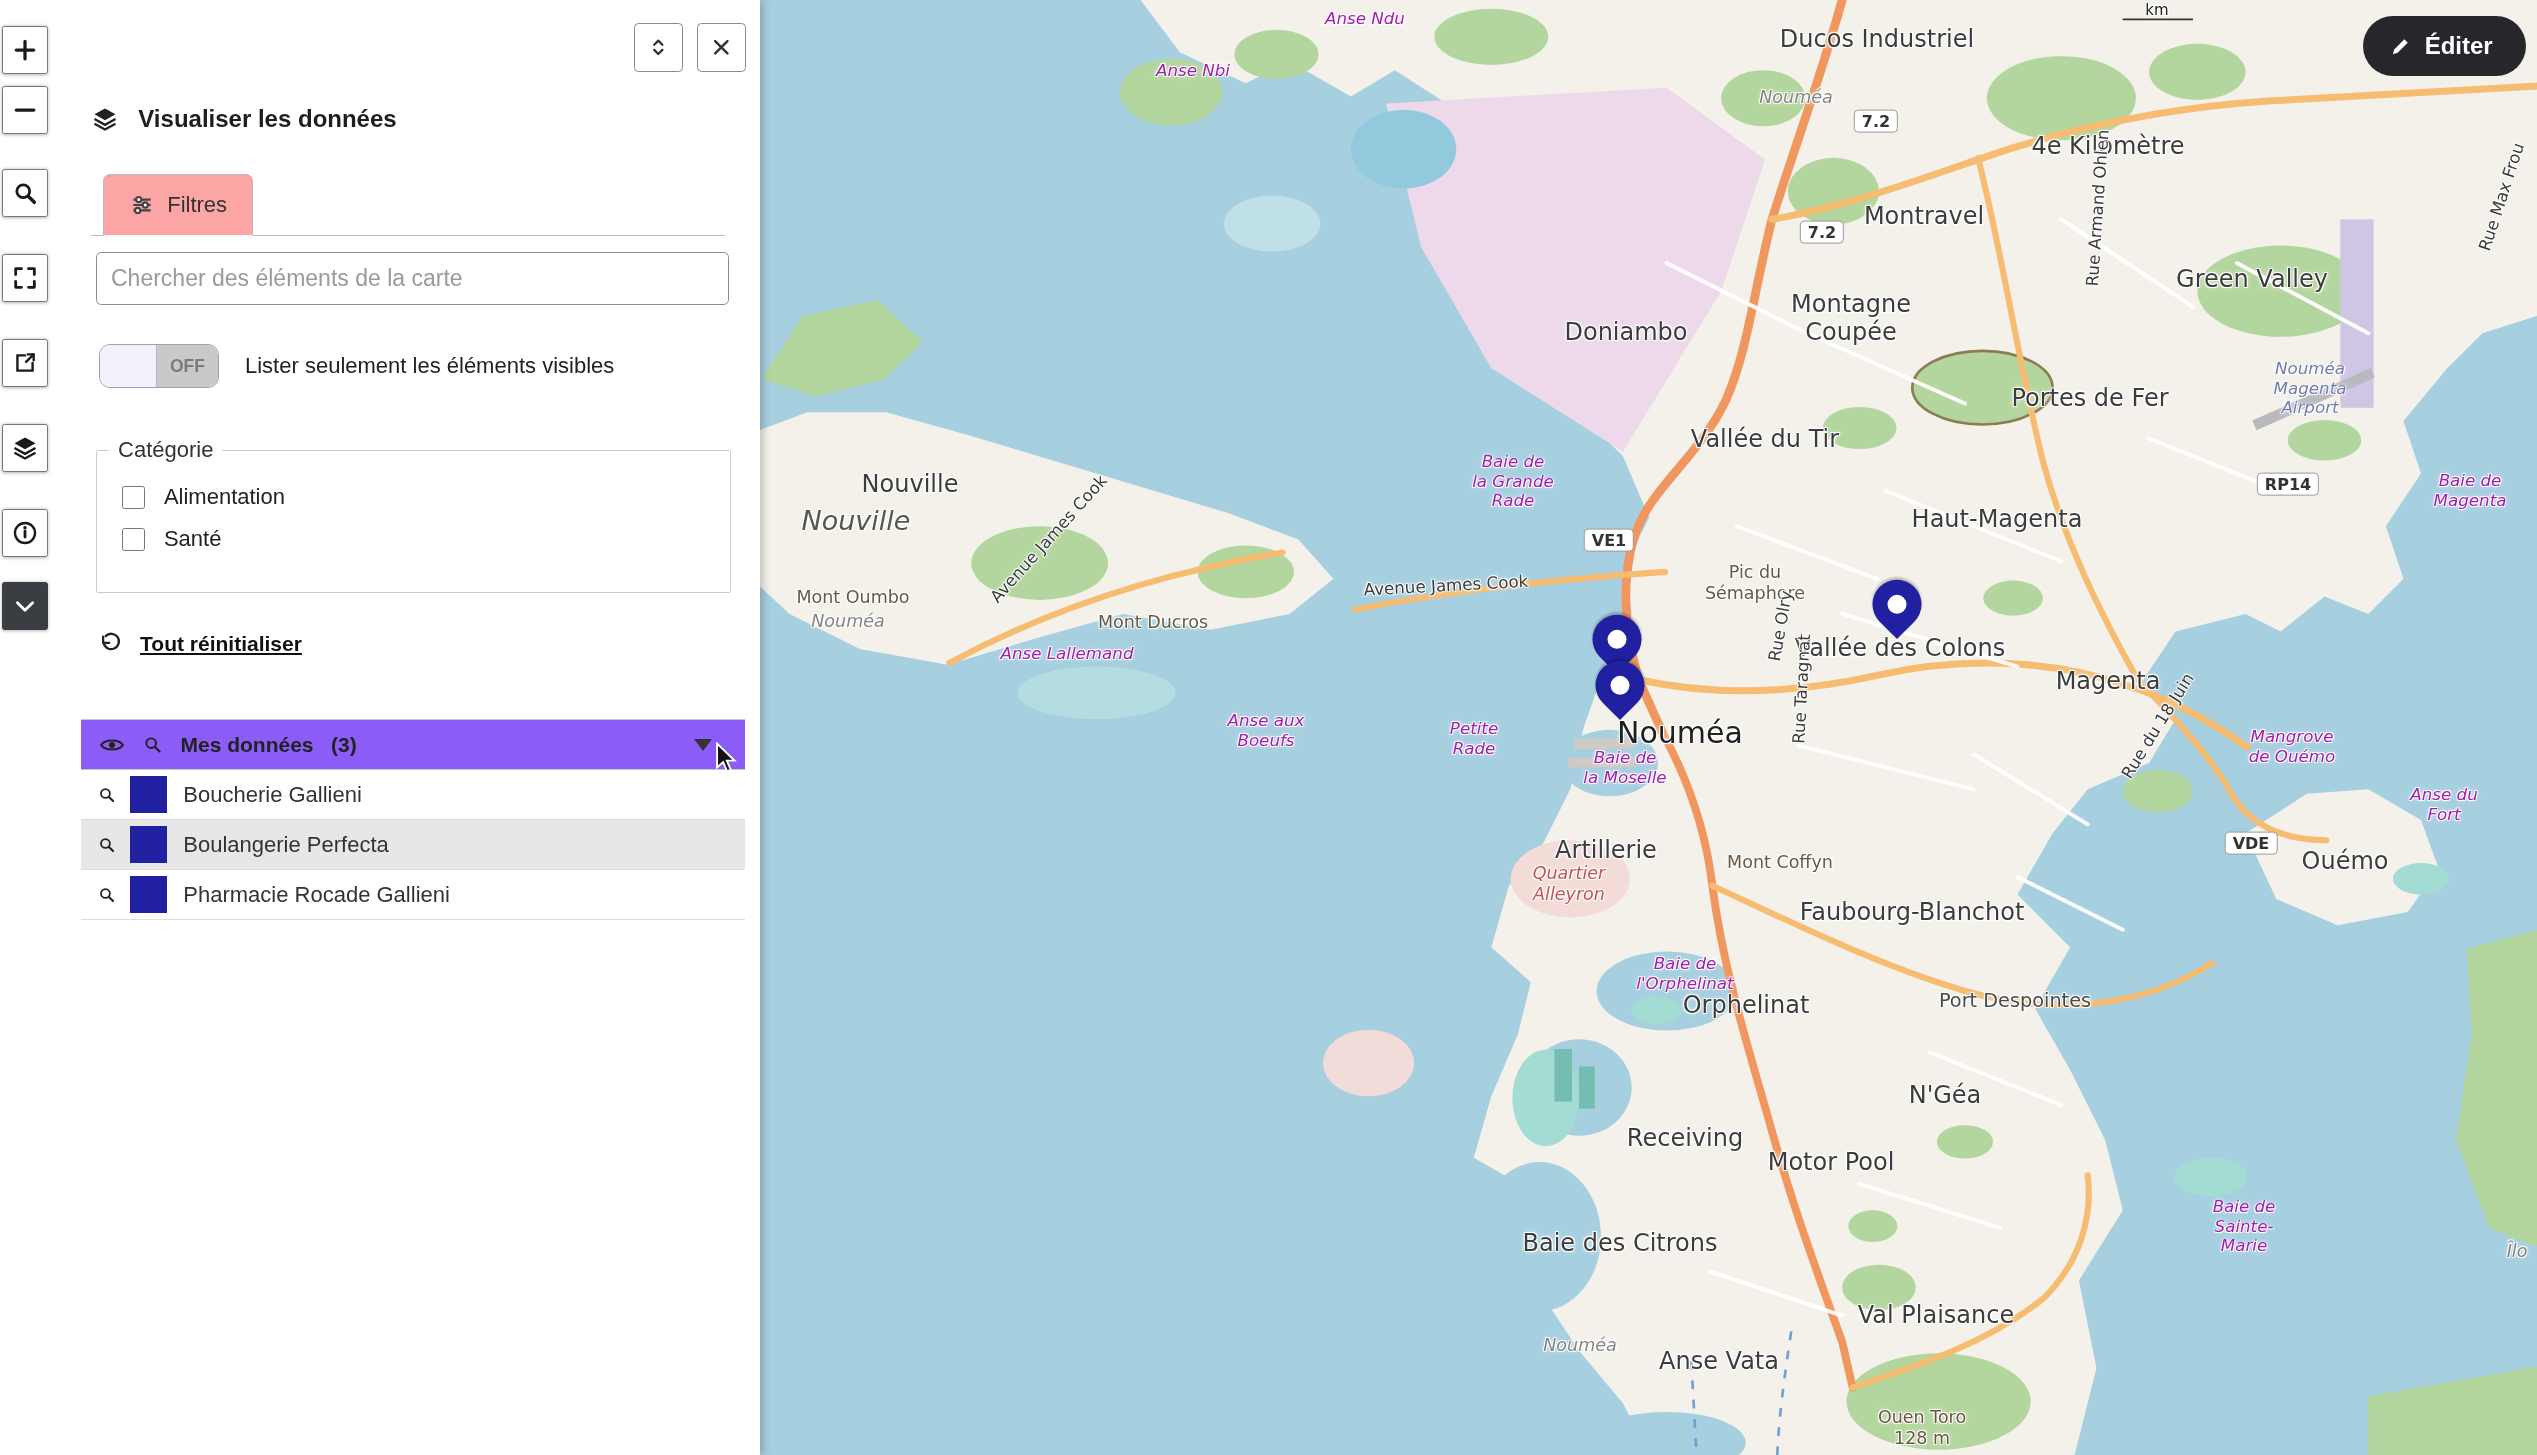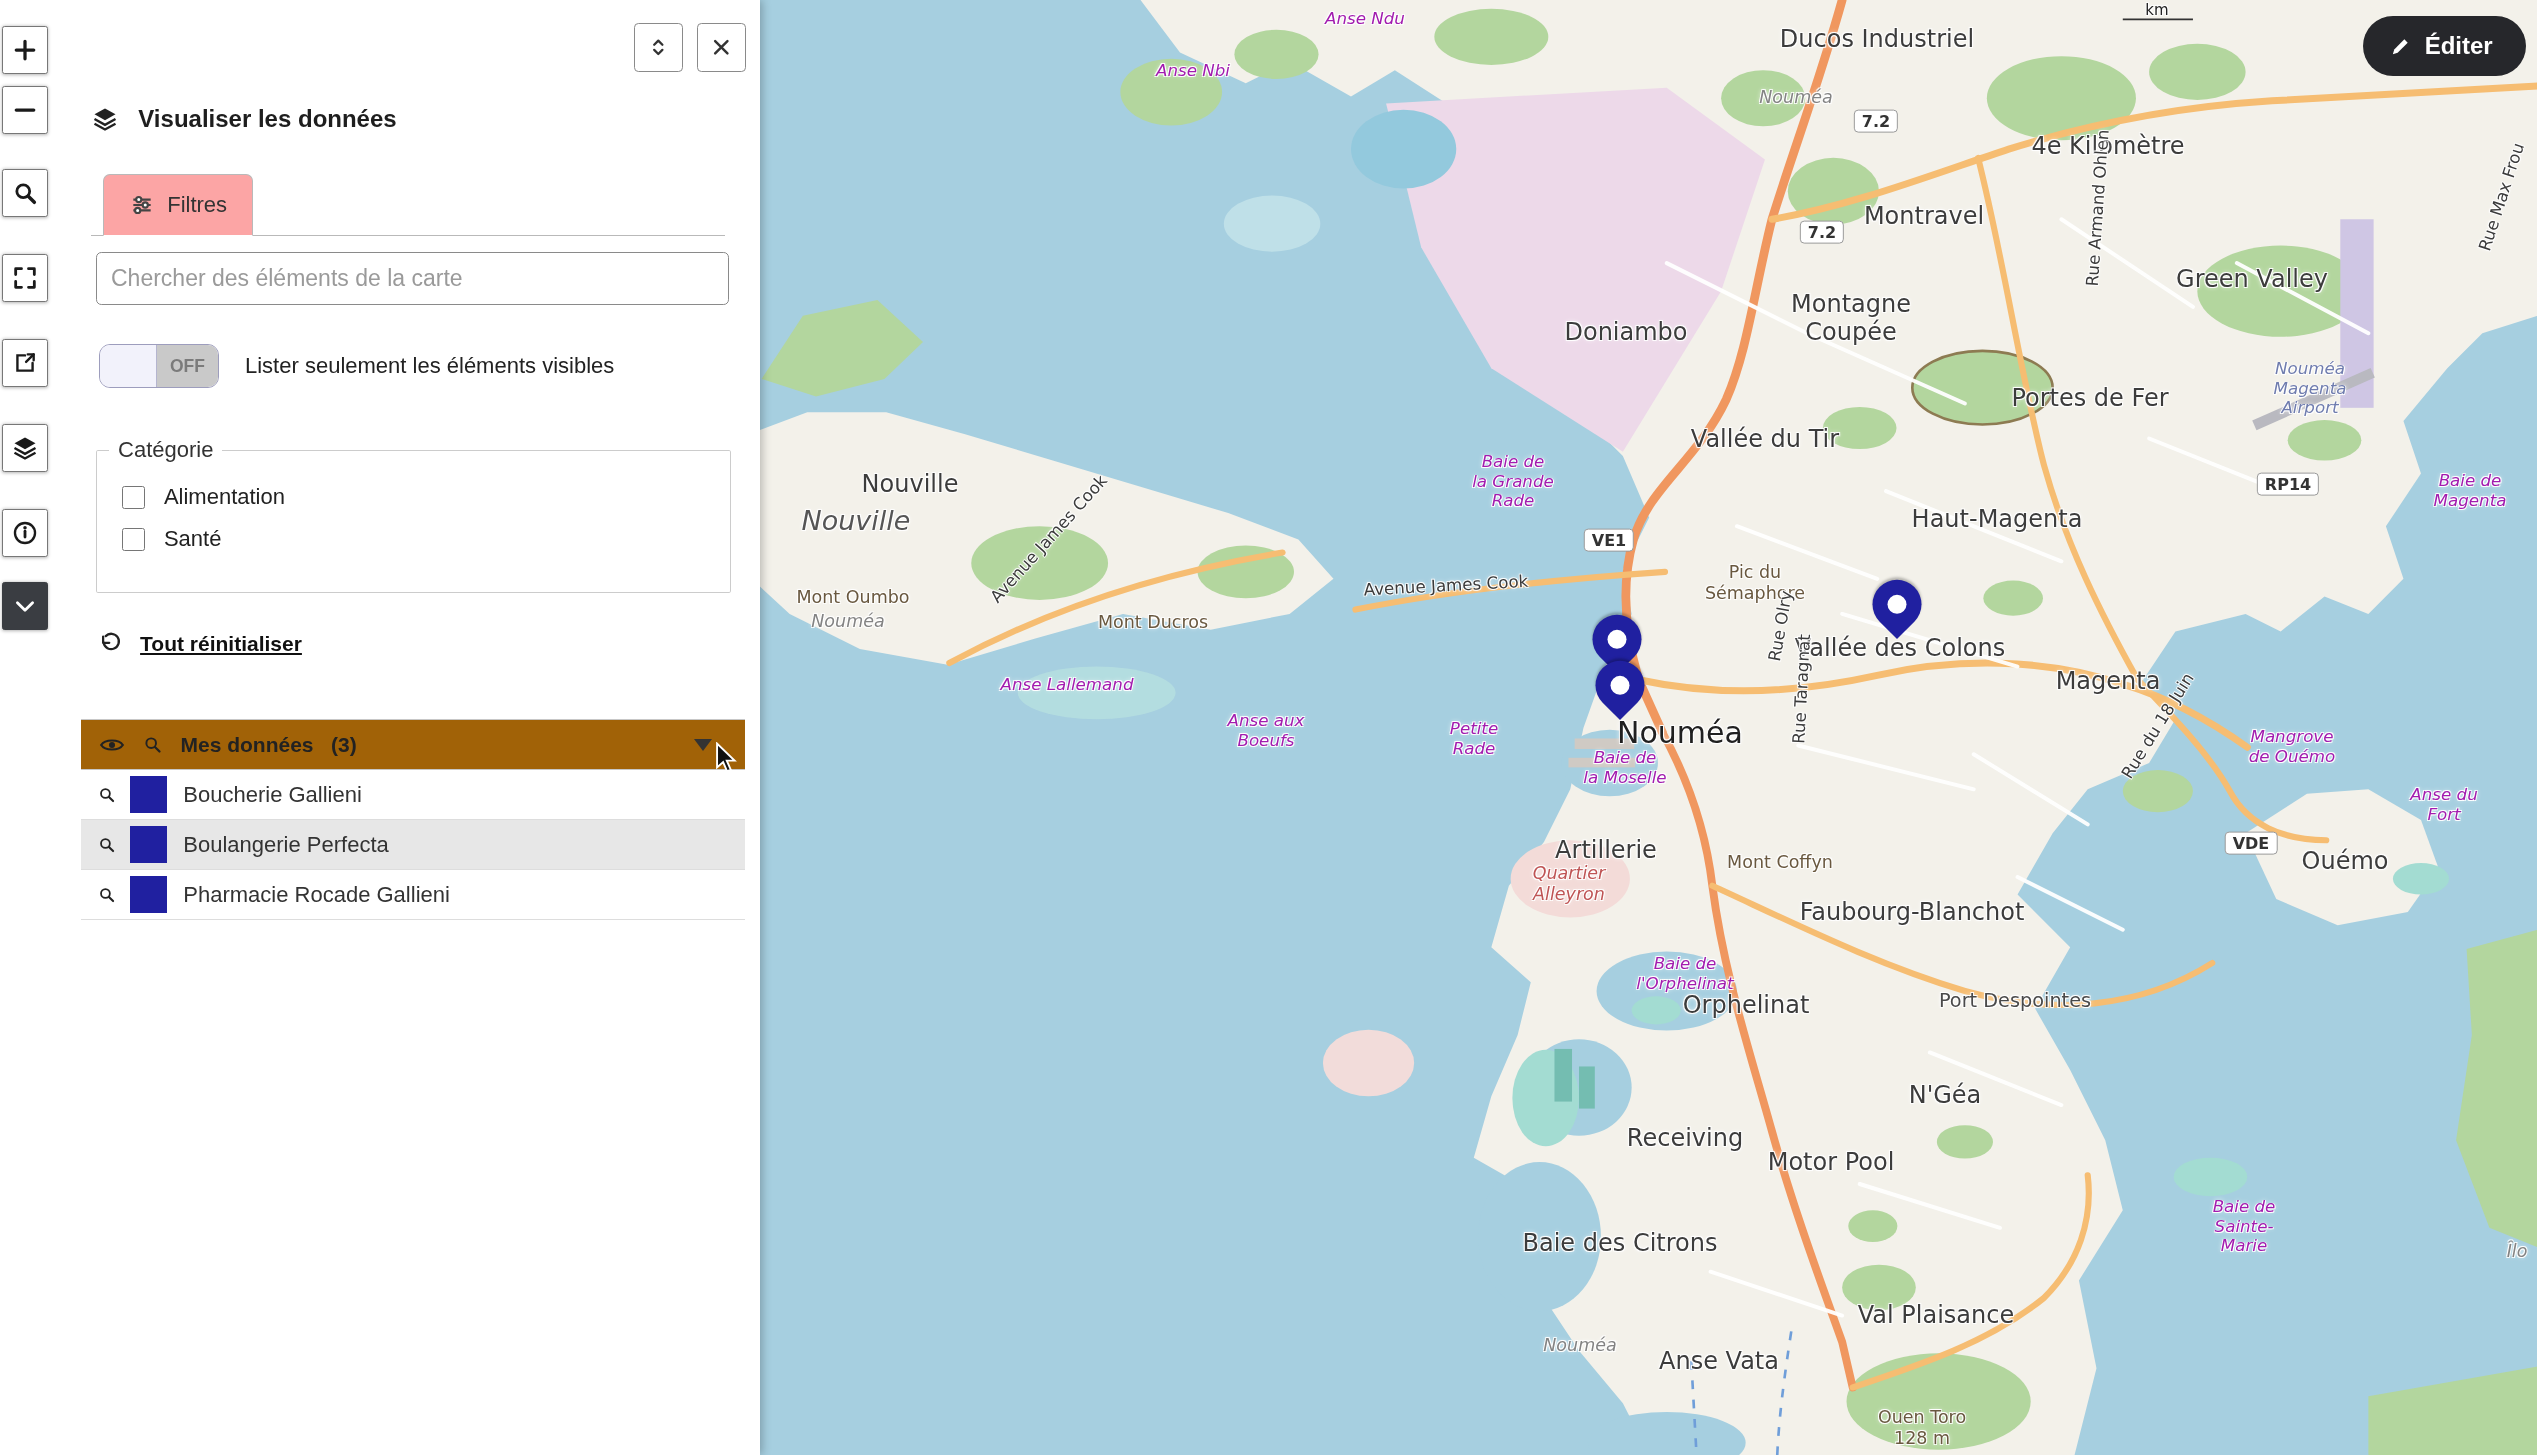--- a/index.html
+++ b/index.html
@@ -76,21 +76,21 @@
   .cat-fieldset{position:absolute;top:437px;left:96px;width:633px;height:149px;
           border:0.9px solid #ccc;border-radius:1.8px;margin:0;padding:5.3px 0 0 0;}
   .cat-fieldset legend{font-size:22px;color:#333;margin-left:12.3px;padding:0 8.8px;}
   .cat-row{display:flex;align-items:center;gap:19.3px;margin:16px 0 0 24.6px;cursor:pointer;}
   .cat-row input{width:23px;height:23px;margin:0;}
   .cat-row span{font-size:22px;color:#222;}
   .reset-row{position:absolute;top:632px;left:98px;display:flex;align-items:center;gap:17.5px;}
   .reset-row a{font-size:21px;color:#111;text-decoration:underline;cursor:pointer;font-weight:600;}
 
   .datalayer{position:absolute;top:719px;left:81px;width:664px;}
-  .dl-header{height:49px;background:#a16207;border-top:0.9px solid #c7c7c7;border-bottom:0.9px solid #c7c7c7;
+  .dl-header{height:49px;background:#8b5cf6;border-top:0.9px solid #c7c7c7;border-bottom:0.9px solid #c7c7c7;
        display:flex;align-items:center;padding:0 17.5px;gap:17.5px;}
   .dl-title{font-size:21px;font-weight:bold;color:#222;}
   .dl-count{font-size:21px;font-weight:bold;color:#222;}
   .caret{margin-left:auto;margin-right:16px;width:0;height:0;border-left:9.6px solid transparent;
        border-right:9.6px solid transparent;border-top:12.3px solid #333;cursor:pointer;}
   .dl-row{height:49px;display:flex;align-items:center;border-bottom:0.9px solid #ddd;background:#fff;cursor:pointer;}
   .dl-row.hl{background:#e7e7e7;}
   .dl-row .loupe{margin:0 14px 0 16px;display:flex;}
   .swatch{width:37px;height:37px;margin-right:16px;flex:0 0 auto;}
   .dl-label{font-size:22px;color:#333;}
@@ -228,21 +228,21 @@
       <span class="ml city" style="left: 1680px; top: 733px;">Nouméa</span>
       <span class="ml small" style="left: 1796px; top: 97px;">Nouméa</span>
       <span class="ml small" style="left: 848px; top: 621px;">Nouméa</span>
       <span class="ml small" style="left: 1580px; top: 1345px;">Nouméa</span>
       <span class="ml small" style="left: 2517px; top: 1251px;">Îlo</span>
       <span class="ml water-sm" style="left: 1365px; top: 19.3px;">Anse Ndu</span>
       <span class="ml water-sm" style="left: 1193px; top: 71px;">Anse Nbi</span>
       <span class="ml water-sm" style="left: 1513px; top: 482px;">Baie de
 la Grande
 Rade</span>
-      <span class="ml water-sm" style="left: 1067px; top: 685px;">Anse Lallemand</span>
+      <span class="ml water-sm" style="left: 1067px; top: 654px;">Anse Lallemand</span>
       <span class="ml water-sm" style="left: 1266px; top: 731px;">Anse aux
 Boeufs</span>
       <span class="ml water-sm" style="left: 1474px; top: 739px;">Petite
 Rade</span>
       <span class="ml water-sm" style="left: 1625px; top: 768px;">Baie de
 la Moselle</span>
       <span class="ml water-sm" style="left: 1685px; top: 974px;">Baie de
 l'Orphelinat</span>
       <span class="ml water-sm" style="left: 2244px; top: 1227px;">Baie de
 Sainte-

